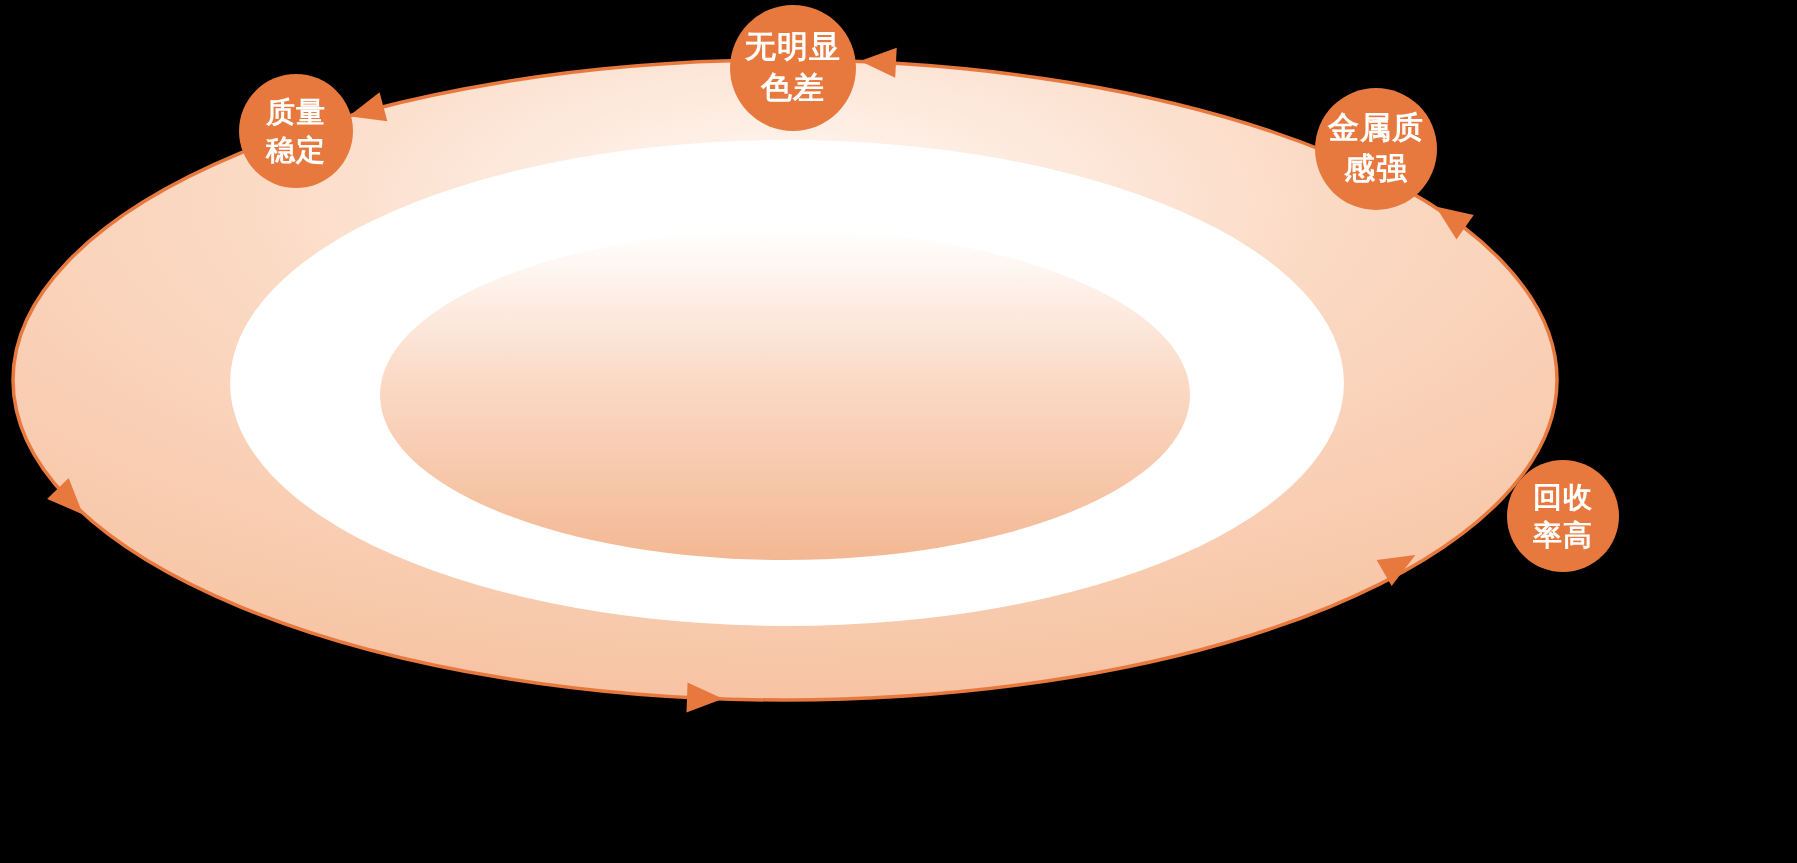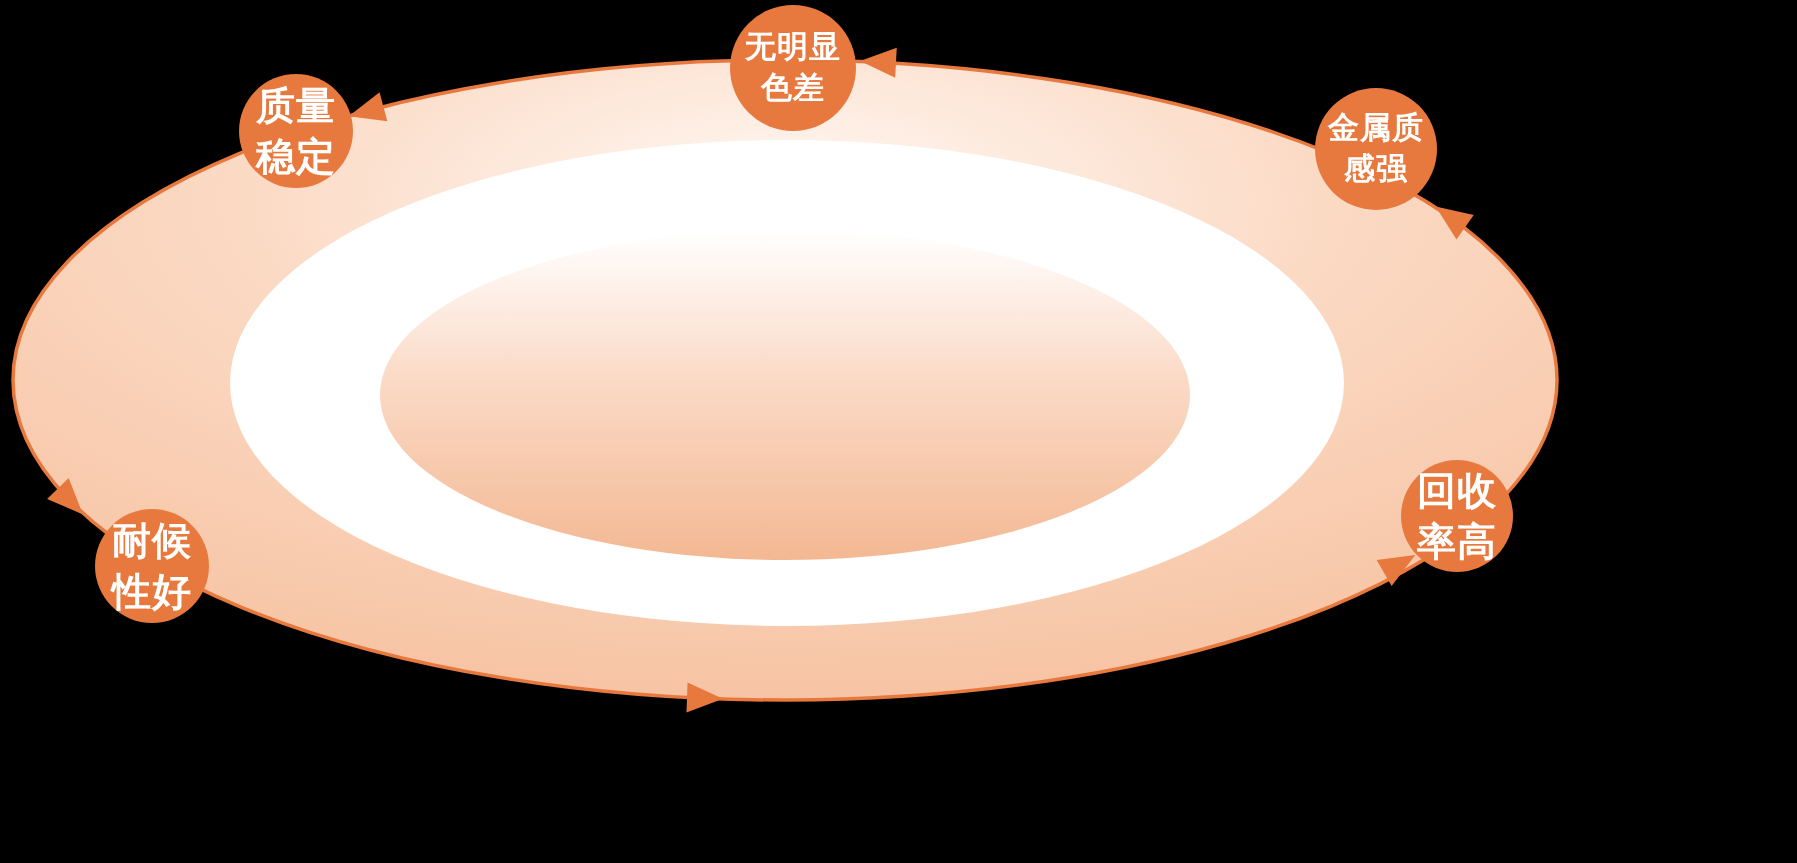--- a/index.html
+++ b/index.html
@@ -33,21 +33,21 @@
     flex-direction: column;
     align-items: center;
     justify-content: center;
     text-align: center;
     font-weight: bold;
     line-height: 1.32;
     letter-spacing: 1px;
   }
   .badge span { display: block; }
   .badge-lg { font-size: 31px; }
-  .badge-md { font-size: 39px; }
+  .badge-md { font-size: 29px; }
 </style>
 </head>
 <body>
 
 <div class="stage">
 
   <svg class="diagram-svg" viewBox="0 0 1797 863" xmlns="http://www.w3.org/2000/svg">
     <defs>
       <radialGradient id="outerGrad" cx="0.5" cy="0.22" r="0.95">
         <stop offset="0" stop-color="#FFF9F5"></stop>
@@ -85,24 +85,20 @@
   <div class="badge badge-md" style="--d:114px; left:239px; top:74px;">
     <span>质量</span>
     <span>稳定</span>
   </div>
 
   <div class="badge badge-lg" style="--d:122px; left:1315px; top:88px;">
     <span>金属质</span>
     <span>感强</span>
   </div>
 
-  <div class="badge badge-md" style="--d:114px; left:95px; top:509px;">
-    <span>耐候</span>
-    <span>性好</span>
-  </div>
 
-  <div class="badge badge-md" style="--d:112px; left:1401px; top:460px;">
+  <div class="badge badge-md" style="--d:112px; left:1507px; top:460px;">
     <span>回收</span>
     <span>率高</span>
   </div>
 
 
 </div>
 
 </body></html>

